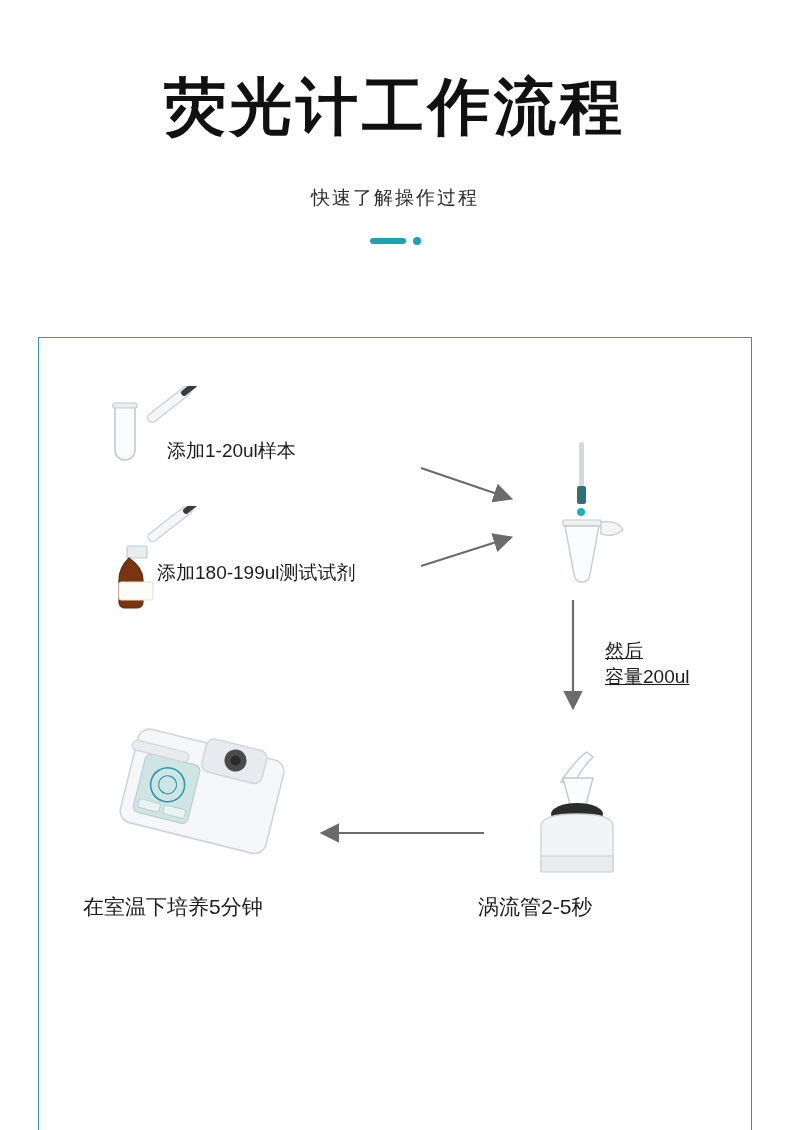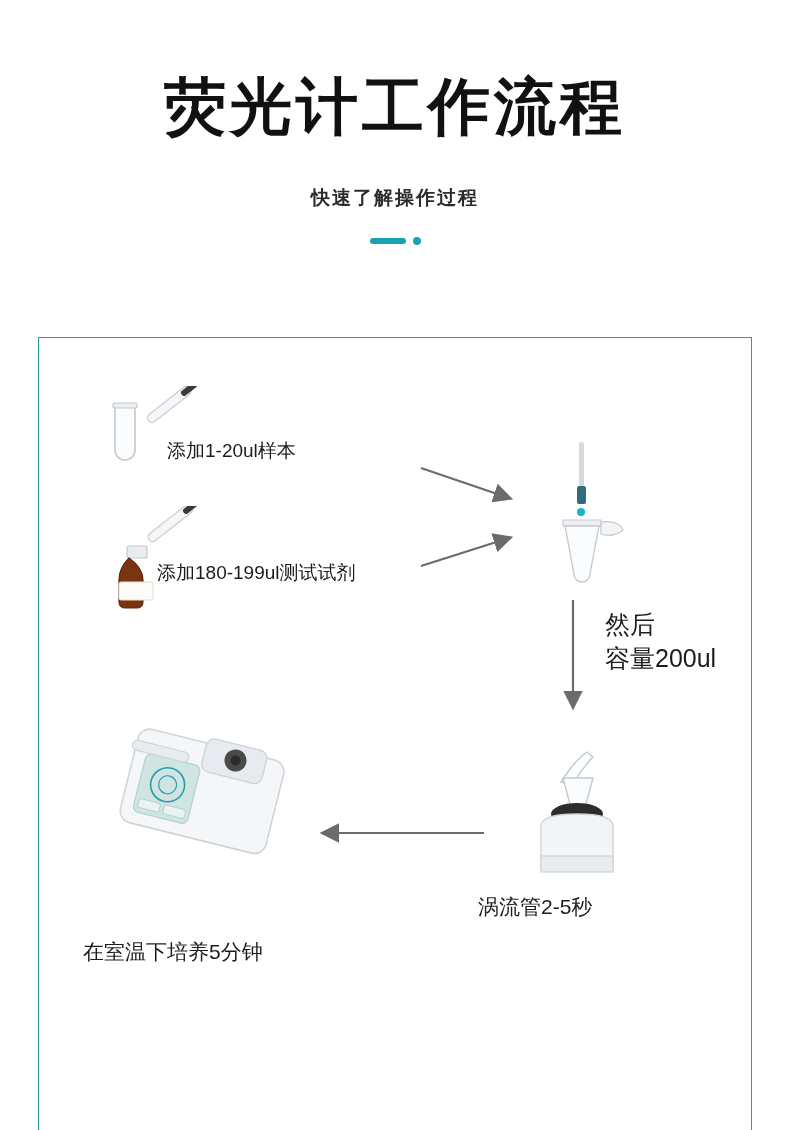--- a/index.html
+++ b/index.html
@@ -25,21 +25,21 @@
     font-family: "Liberation Serif", serif;
     font-size: 62px;
     font-weight: 700;
     letter-spacing: 4px;
     color: #111111;
     margin: 0;
     line-height: 1.15;
   }
   .subtitle {
     font-size: 19px;
-    font-weight: 700;
+    font-weight: 400;
     color: #2b2b2b;
     letter-spacing: 2px;
     margin-top: 42px;
   }
   .divider {
     margin-top: 26px;
     display: flex;
     justify-content: center;
     align-items: center;
     gap: 7px;
@@ -81,22 +81,22 @@
     position: absolute;
     font-size: 19px;
     color: #1c1c1c;
     white-space: nowrap;
     line-height: 1.35;
   }
 
   
   .lbl-sample   { left: 128px; top: 100px; }
   .lbl-reagent  { left: 118px; top: 222px; text-align: right; }
-  .lbl-then     { left: 566px; top: 270px; font-size: 25px; }
-  .lbl-incubate { left: 44px;  top: 555px; font-size: 21px; margin-top: 45px; }
+  .lbl-then     { left: 566px; top: 300px; font-size: 19px; text-decoration: underline; }
+  .lbl-incubate { left: 44px;  top: 555px; font-size: 21px; }
   .lbl-vortex   { left: 439px; top: 555px; font-size: 21px; }
 
   
   .arrows {
     position: absolute;
     inset: 0;
     pointer-events: none;
   }
 
   

